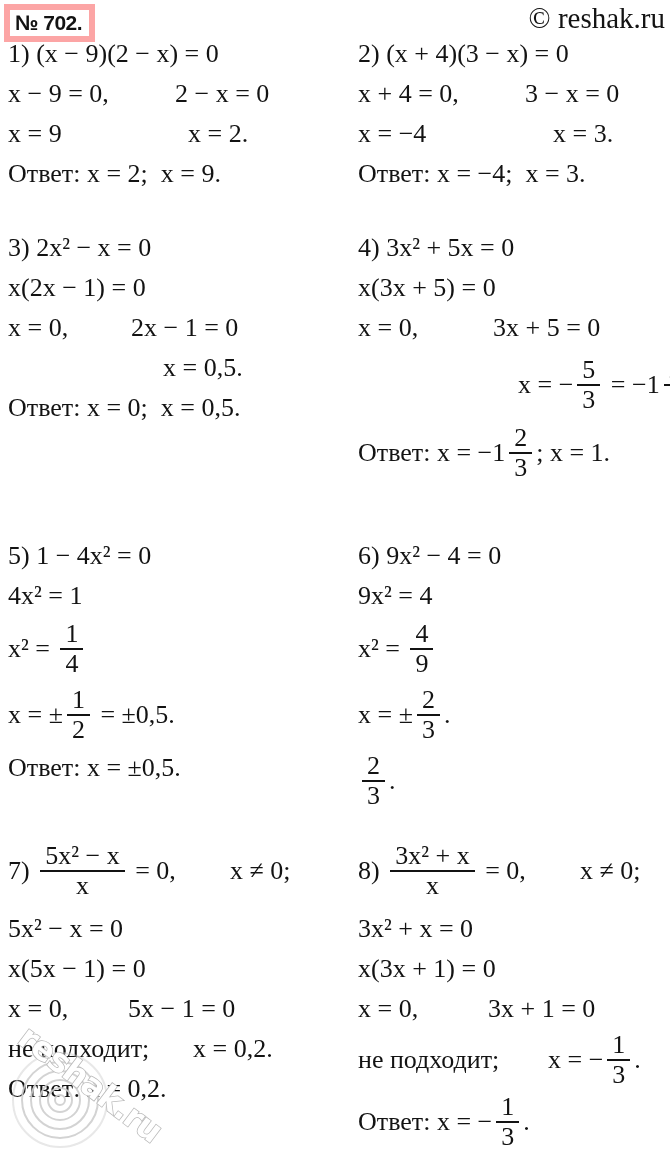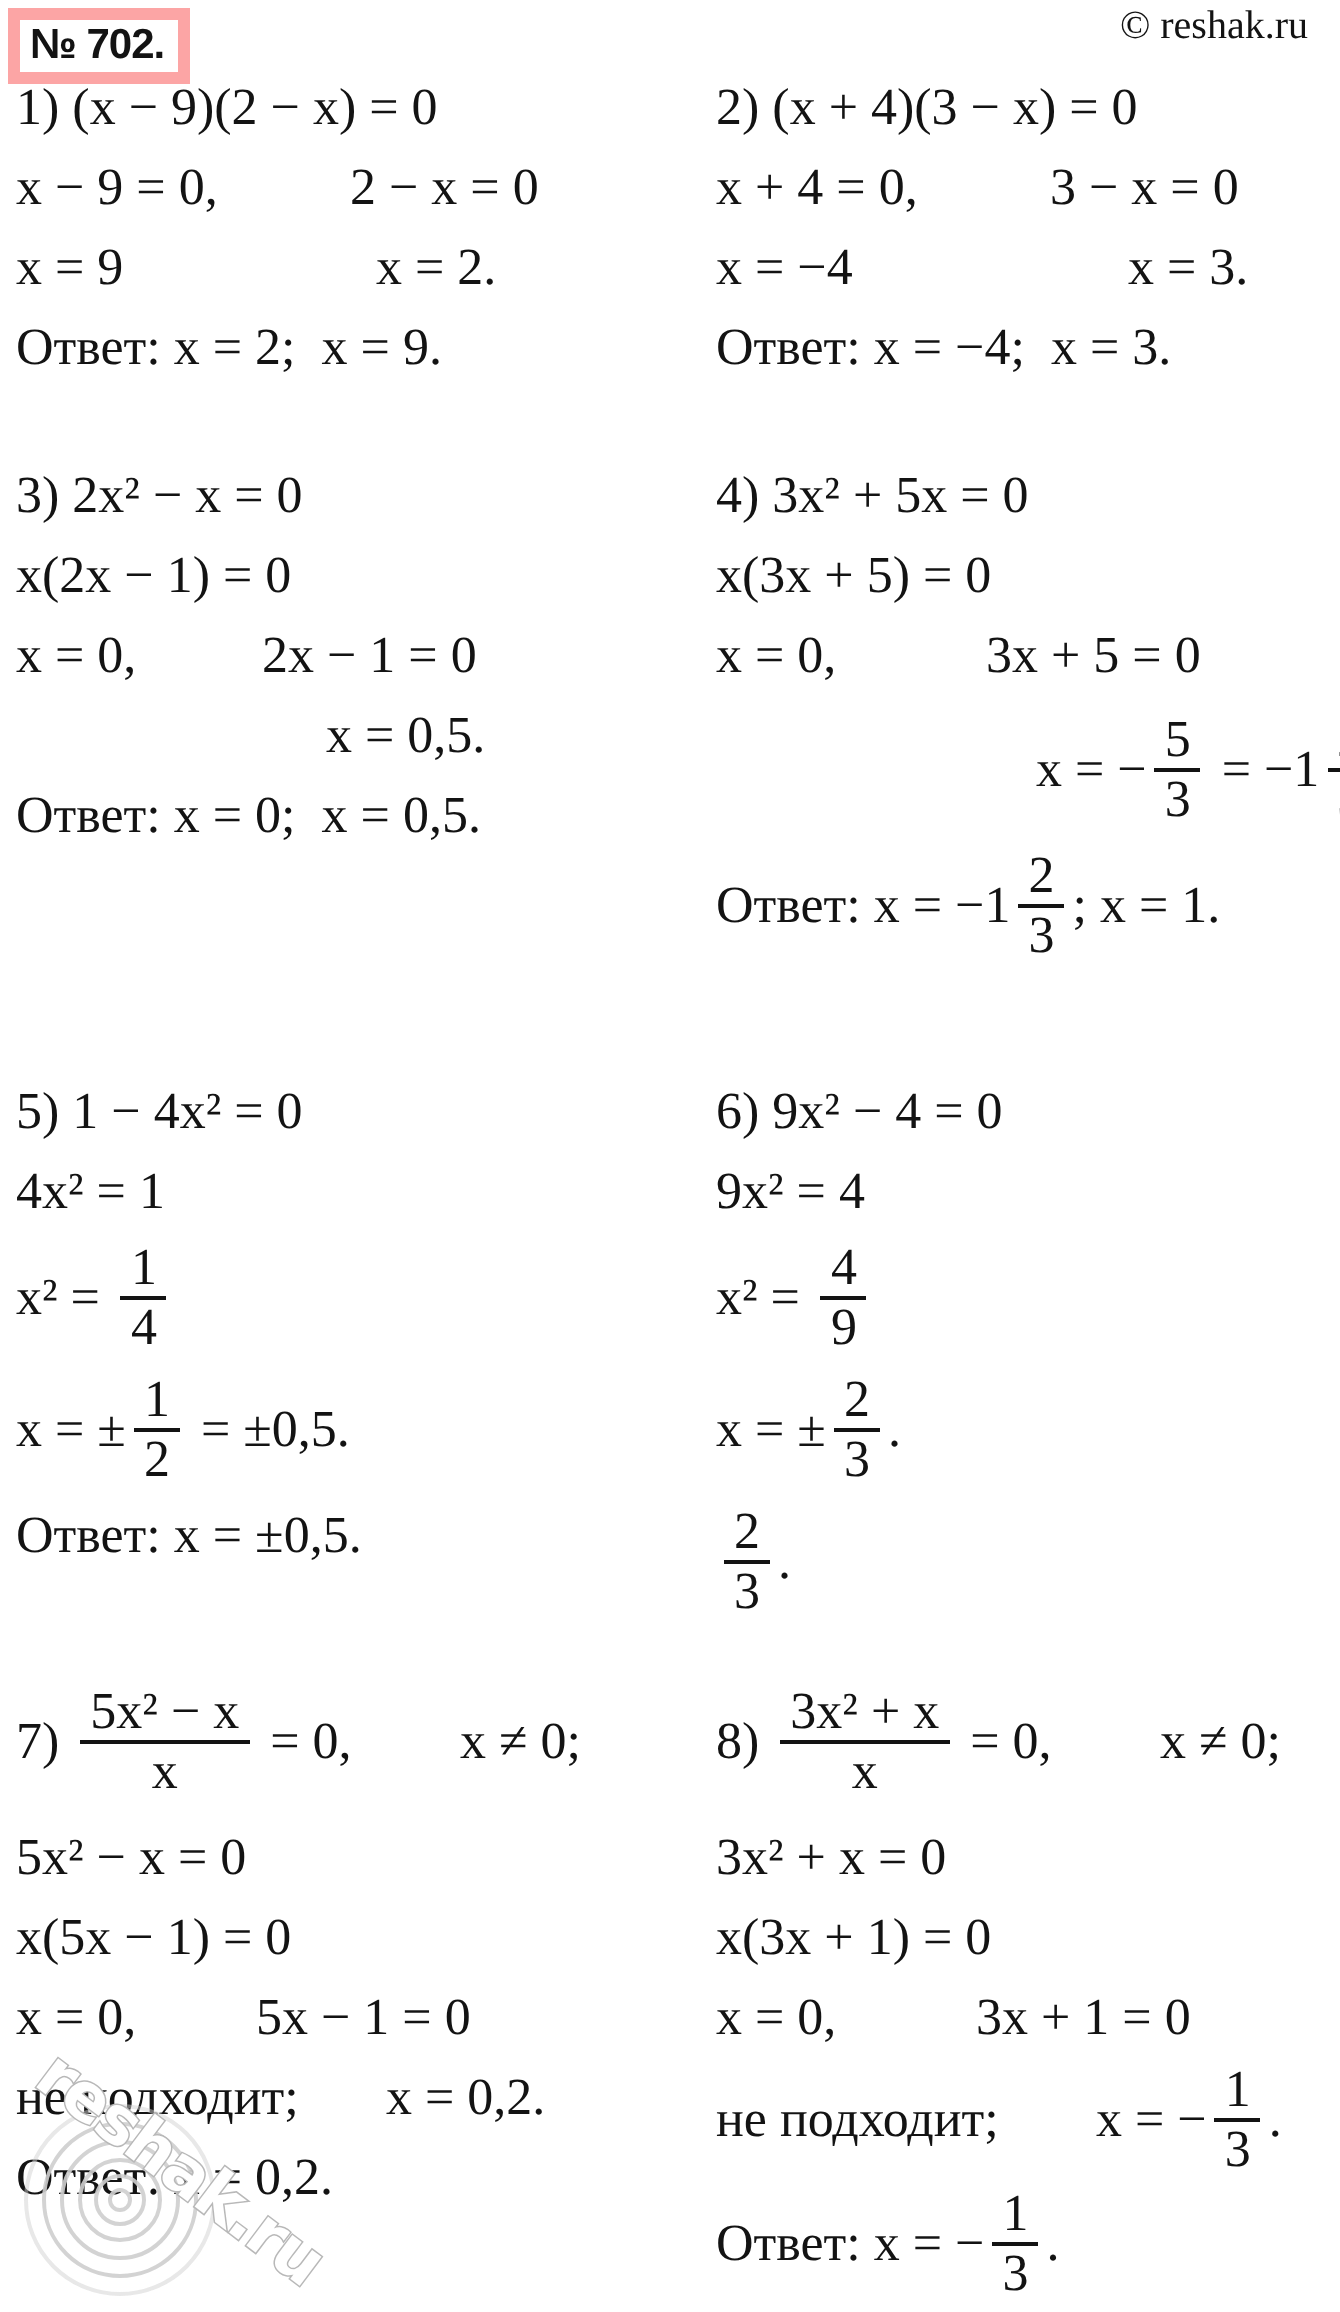--- a/index.html
+++ b/index.html
@@ -6,21 +6,21 @@
   .page{
     position:relative;width:670px;height:1156px;background:#ffffff;
     font-family:"Liberation Serif","DejaVu Serif",serif;
     font-size:26px;color:#131313;overflow:hidden;
   }
   .numbox{
     position:absolute;top:4px;left:4px;border:6px solid #fca5a5;background:#fff;
     font-family:"Liberation Sans","DejaVu Sans",sans-serif;font-weight:700;
     font-size:21px;line-height:25px;padding:0 7px 1px 5px;letter-spacing:-0.5px;
   }
-  .copyright{position:absolute;top:2px;right:16px;font-size:20px;}
+  .copyright{position:absolute;top:2px;right:5px;font-size:29px;}
   .col{position:absolute;width:332px;}
   .c1{left:8px;}  .c2{left:358px;}
   .r1{top:34px;}  .r2{top:228px;} .r3{top:520px;margin-top:16px;} .r4{top:833px;}
   .line{position:relative;display:flex;align-items:center;height:40px;}
   .line span{white-space:pre;}
   .h62{height:62px;} .h66{height:66px;} .h74{height:74px;} .h76{height:76px;}
   .b{position:absolute;top:0;height:100%;display:flex;align-items:center;}
   .ind155{padding-left:155px;text-align:right;} .ind160{padding-left:160px;}
   .frac{display:inline-flex;flex-direction:column;align-items:center;margin:0 4px;line-height:1.08;text-align:center;}
   .fn{padding:0 5px;border-bottom:2px solid #131313;}
@@ -57,21 +57,21 @@
   <div class="col c2 r1">
     <div class="line">
         <span>2) (x + 4)(3 − x) = 0</span>
       </div>
     <div class="line">
         <span>x + 4 = 0,</span>
         <span class="b" style="left:167px">3 − x = 0</span>
       </div>
     <div class="line">
         <span>x = −4</span>
-        <span class="b" style="left:206px">x = 3.</span>
+        <span class="b" style="left:195px">x = 3.</span>
       </div>
     <div class="line">
         <span>Ответ: x = −4;  x = 3.</span>
       </div>
   </div>
 
   <div class="col c1 r2">
     <div class="line">
         <span>3) 2x² − x = 0</span>
       </div>

